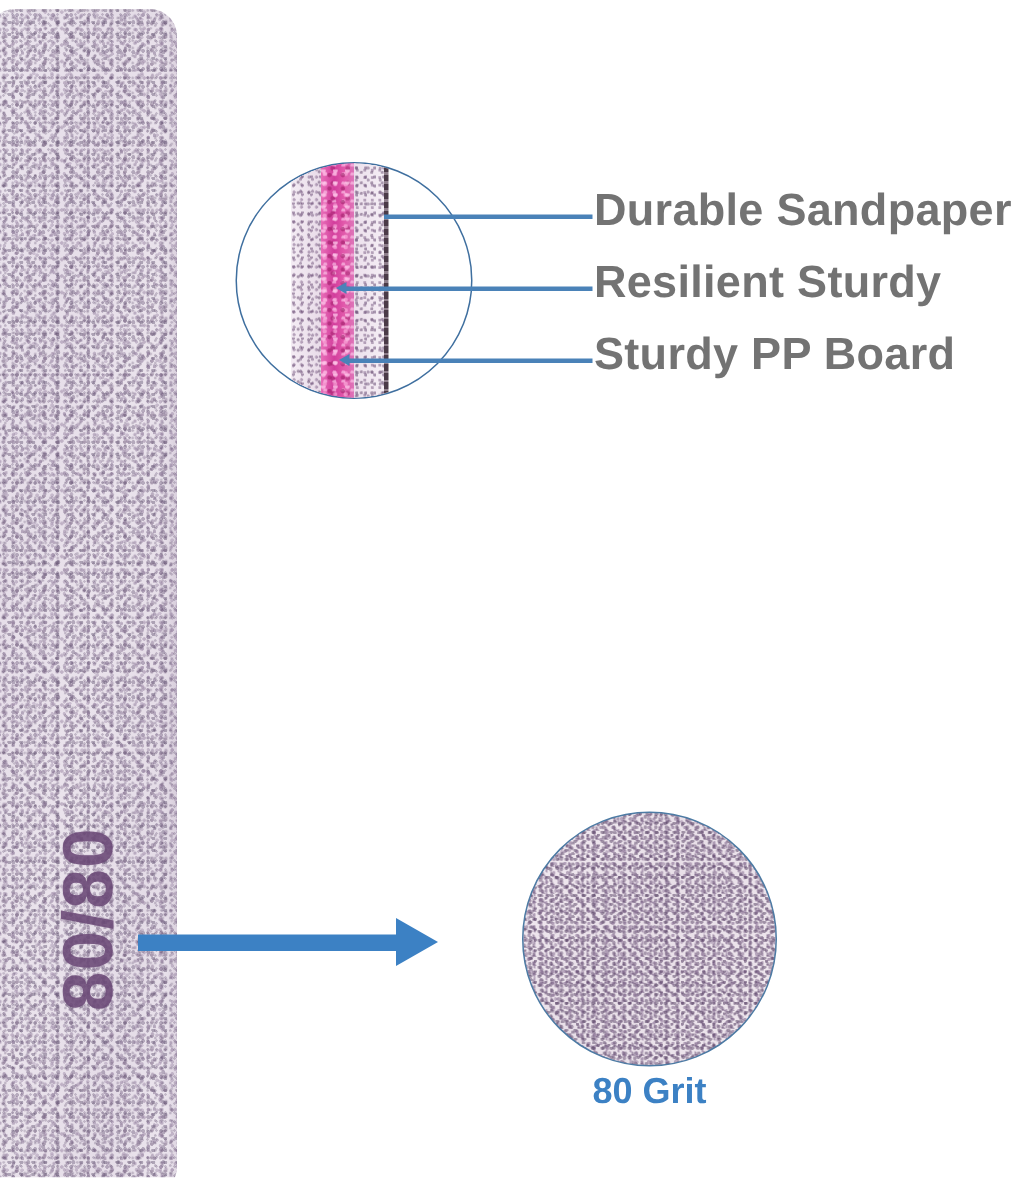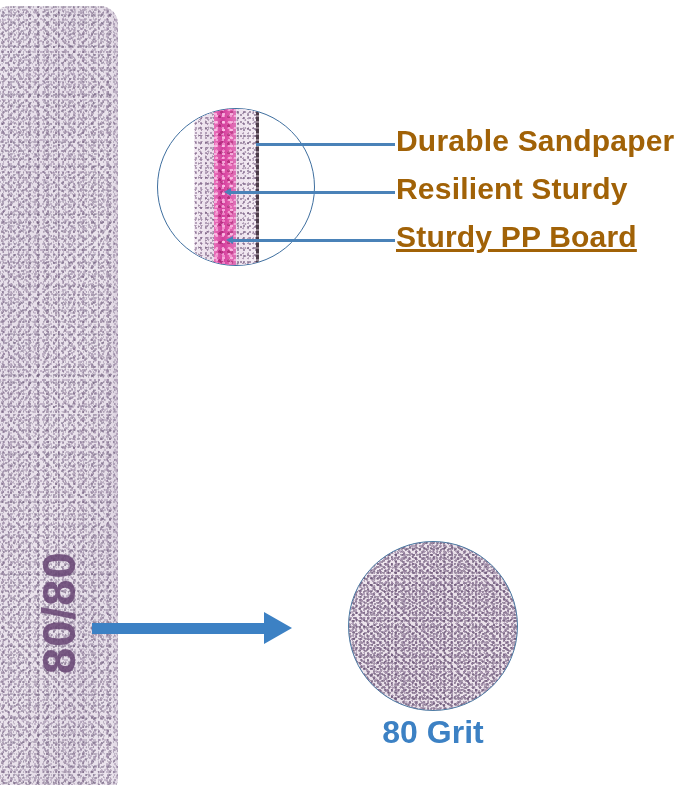--- a/index.html
+++ b/index.html
@@ -164,29 +164,29 @@
     border-bottom: 4.5px solid transparent;
     border-right: 7px solid #4a82b8;
   }
   #leader-tip-sponge  { left: 224px; top: 188px; }
   #leader-tip-ppboard { left: 226px; top: 236px; }
 
   
   .callout-label {
     position: absolute;
     left: 396px;
-    color: #a16207;
+    color: #737373;
     font-size: 30px;
     font-weight: bold;
     letter-spacing: .2px;
     white-space: nowrap;
   }
   #label-sandpaper { top: 124px; }
   #label-sponge    { top: 172px; }
-  #label-ppboard   { top: 220px; text-decoration: underline; }
+  #label-ppboard   { top: 220px; }
 
   
   #grit-arrow-shaft {
     position: absolute;
     left: 92px;
     top: 623px;
     width: 175px;
     height: 11px;
     background: #3c81c4;
   }
@@ -231,21 +231,21 @@
       100% 100%;
   }
 
   #grit-caption {
     position: absolute;
     left: 348px;
     top: 714px;
     width: 170px;
     text-align: center;
     color: #3c81c4;
-    font-size: 32px;
+    font-size: 24px;
     font-weight: bold;
   }
 </style>
 </head>
 <body>
 
 <div id="stage">
 
   <div id="nail-file">
     <div id="file-grit-overlay"></div>

